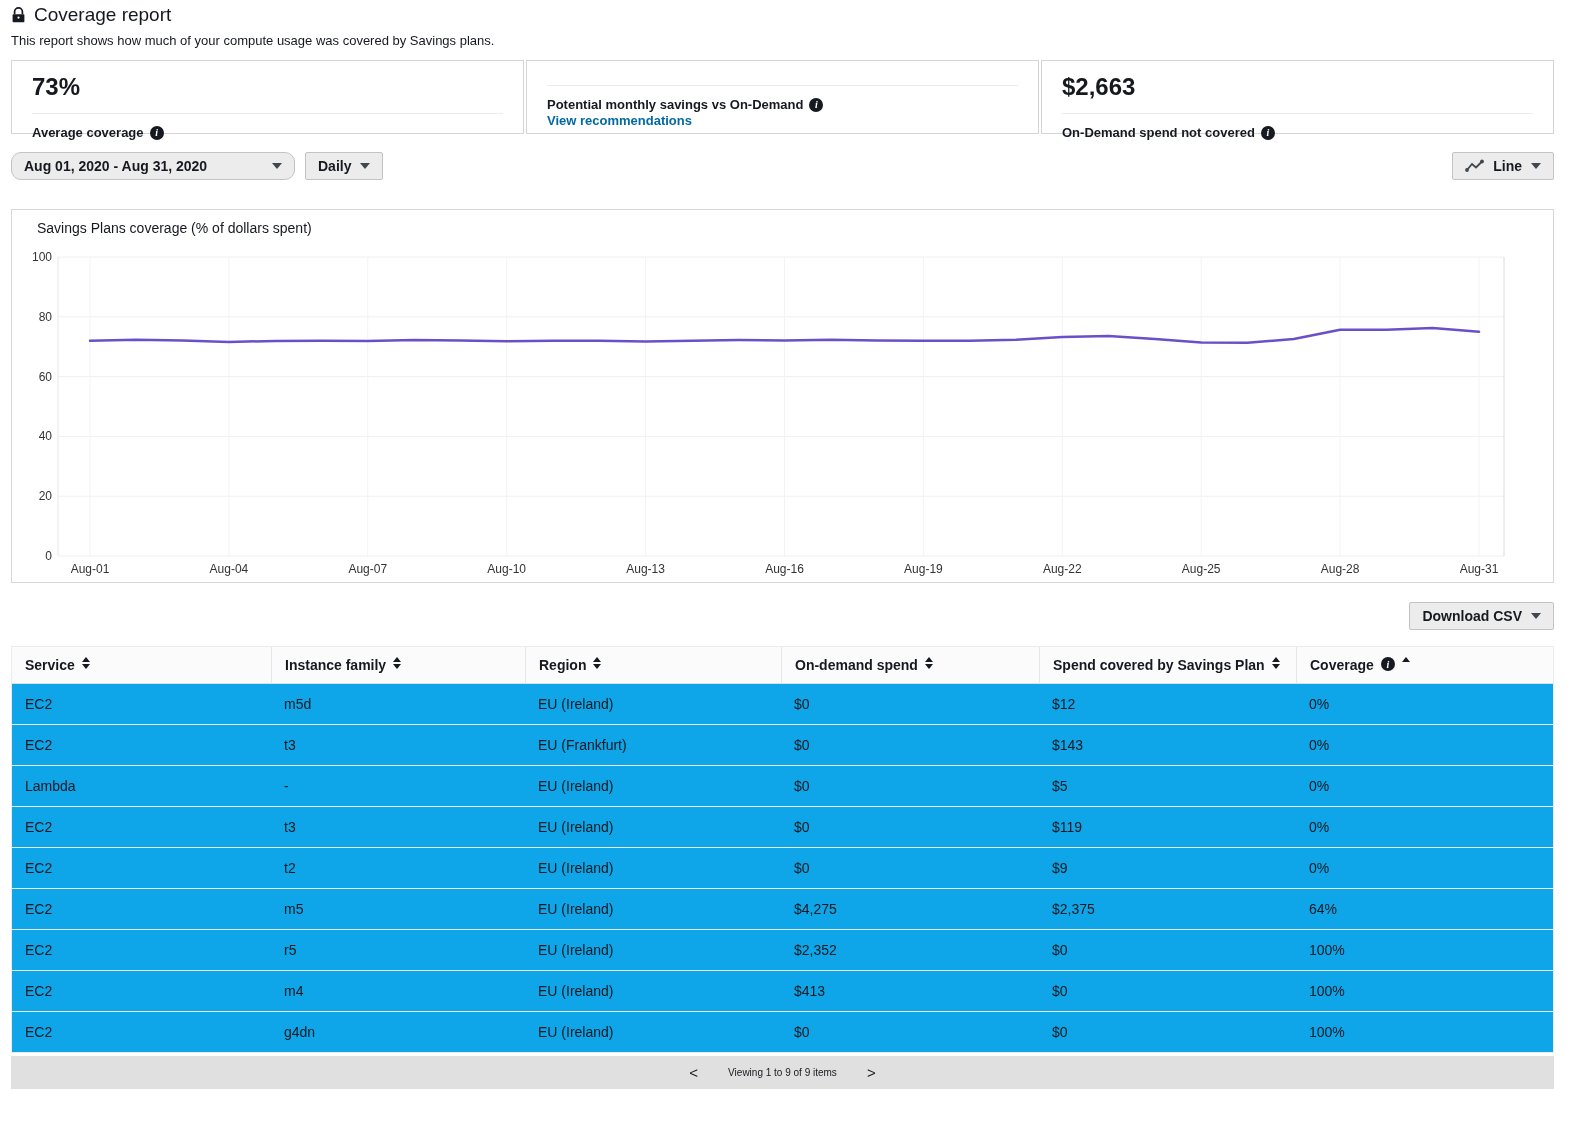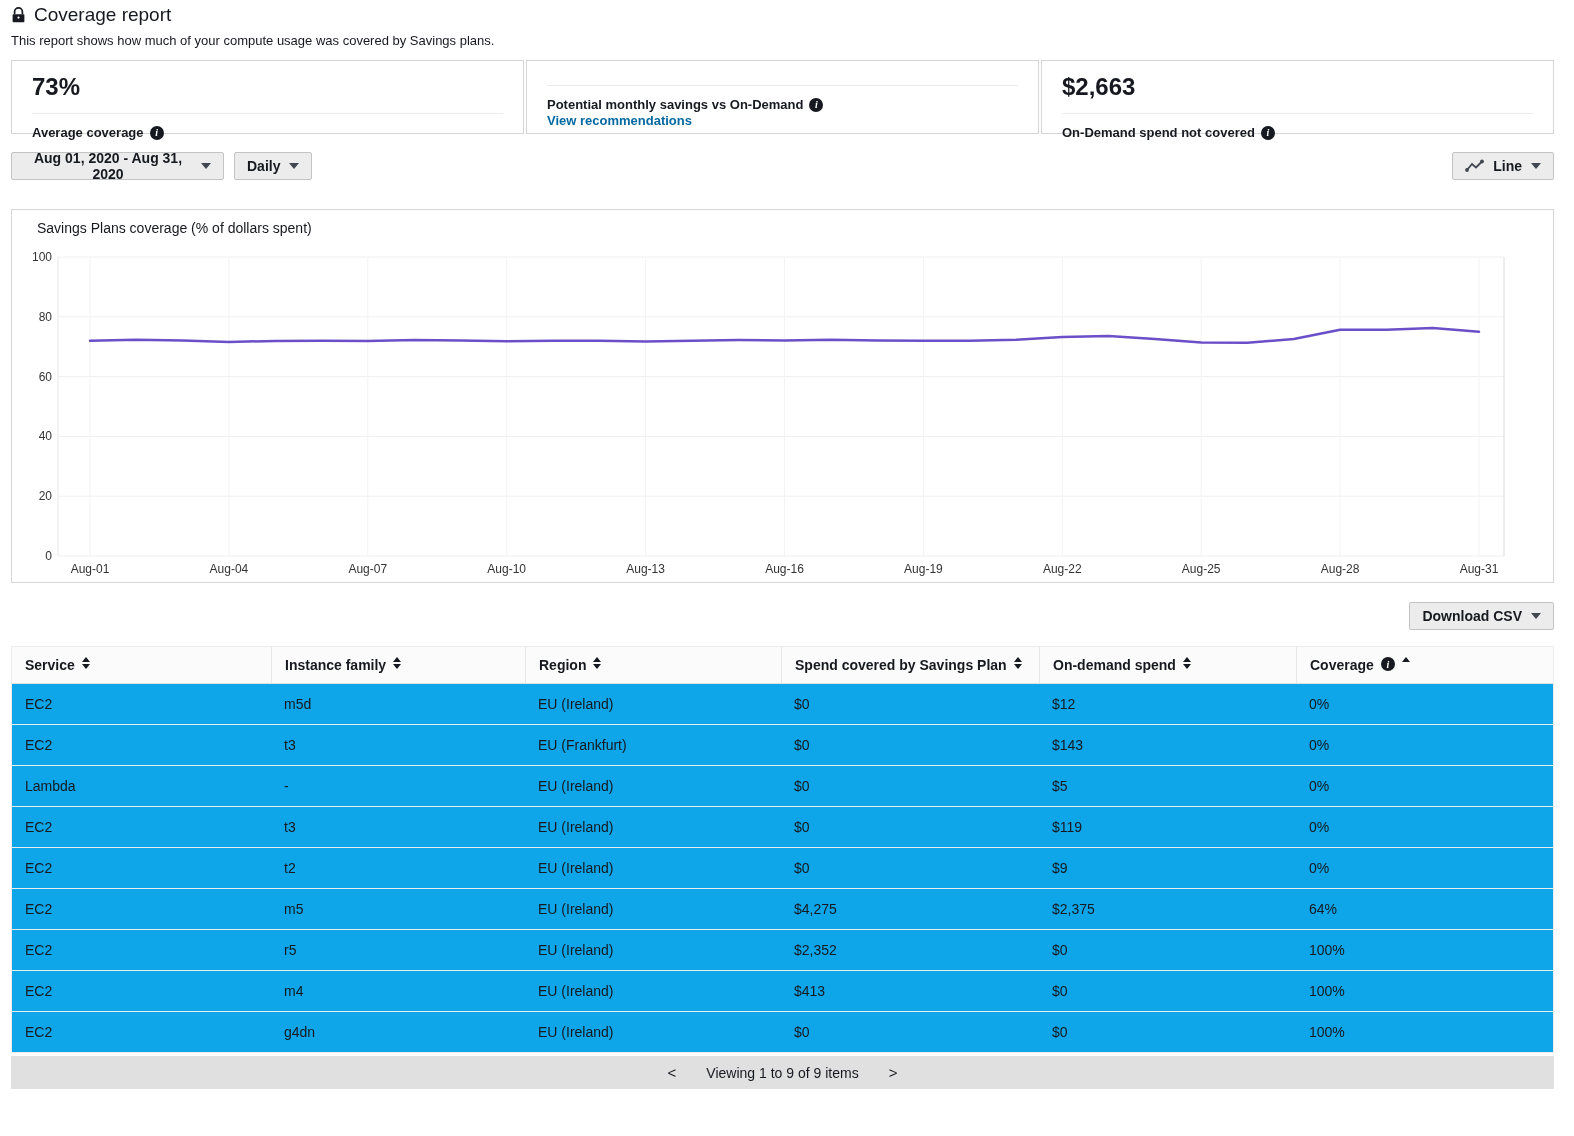--- a/index.html
+++ b/index.html
@@ -30,21 +30,21 @@
   }
 
   
   .controls { display:flex; align-items:center; margin-top:18px; }
   .btn {
     display:inline-flex; align-items:center; gap:9px;
     background:#ececec; border:1px solid #c3c3c3; border-radius:2px;
     height:28px; padding:0 12px; font-size:14px; font-weight:bold; color:#16191f;
     cursor:pointer; font-family:"Liberation Sans", sans-serif;
   }
-  .btn-date { width:213px; justify-content:space-between; }
+  .btn-date { width:284px; justify-content:space-between;border-radius:10px; }
   .btn + .btn { margin-left:10px; }
   .spacer { flex:1; }
   .caret { width:0; height:0; border-left:5px solid transparent; border-right:5px solid transparent; border-top:6px solid #414750; }
 
   
   .chart-card { margin-top:29px; border:1px solid #d6d6d6; background:#fff; height:374px; padding-top:10px; }
   .chart-title { font-size:14px; color:#16191f; padding-left:25px; height:18px; }
   .chart-svg { display:block; margin-top:9px; }
 
   
@@ -65,21 +65,21 @@
   .sort-both { display:inline-flex; flex-direction:column; gap:2px; }
   .tri-up   { width:0; height:0; border-left:4px solid transparent; border-right:4px solid transparent; border-bottom:5px solid #16191f; }
   .tri-down { width:0; height:0; border-left:4px solid transparent; border-right:4px solid transparent; border-top:5px solid #16191f; }
 
   
   .pagination {
     margin-top:3px; height:33px; background:#e0e0e0;
     display:flex; align-items:center; justify-content:center; gap:26px;
   }
   .page-arrow { font-size:15px; color:#16191f; cursor:pointer; line-height:1; padding:2px 4px; }
-  .page-text { font-size:14px; color:#16191f; }
+  .page-text { font-size:10px; color:#16191f; }
 </style>
 </head>
 <body>
 
 <div class="page">
 
   <div class="title-row">
     <span style="display:inline-flex;">
       <svg width="15" height="17" viewBox="0 0 15 17">
         <path d="M3.6 7.2 V4.8 a3.9 3.9 0 0 1 7.8 0 V7.2" stroke="#16191f" stroke-width="1.7" fill="none"></path>
@@ -208,28 +208,28 @@
           </span>
         </div>
         <div class="th">
           <span>Region</span>
           <span class="sort-both">
             <span class="tri-up"></span>
             <span class="tri-down"></span>
           </span>
         </div>
         <div class="th">
+          <span>On-demand spend</span>
+          <span class="sort-both">
+            <span class="tri-up"></span>
+            <span class="tri-down"></span>
+          </span>
+        </div>
+        <div class="th">
           <span>Spend covered by Savings Plan</span>
-          <span class="sort-both">
-            <span class="tri-up"></span>
-            <span class="tri-down"></span>
-          </span>
-        </div>
-        <div class="th">
-          <span>On-demand spend</span>
           <span class="sort-both">
             <span class="tri-up"></span>
             <span class="tri-down"></span>
           </span>
         </div>
         <div class="th">
           <span>Coverage</span>
           <span class="info-icon">i</span>
           <span class="tri-up"></span>
         </div>

